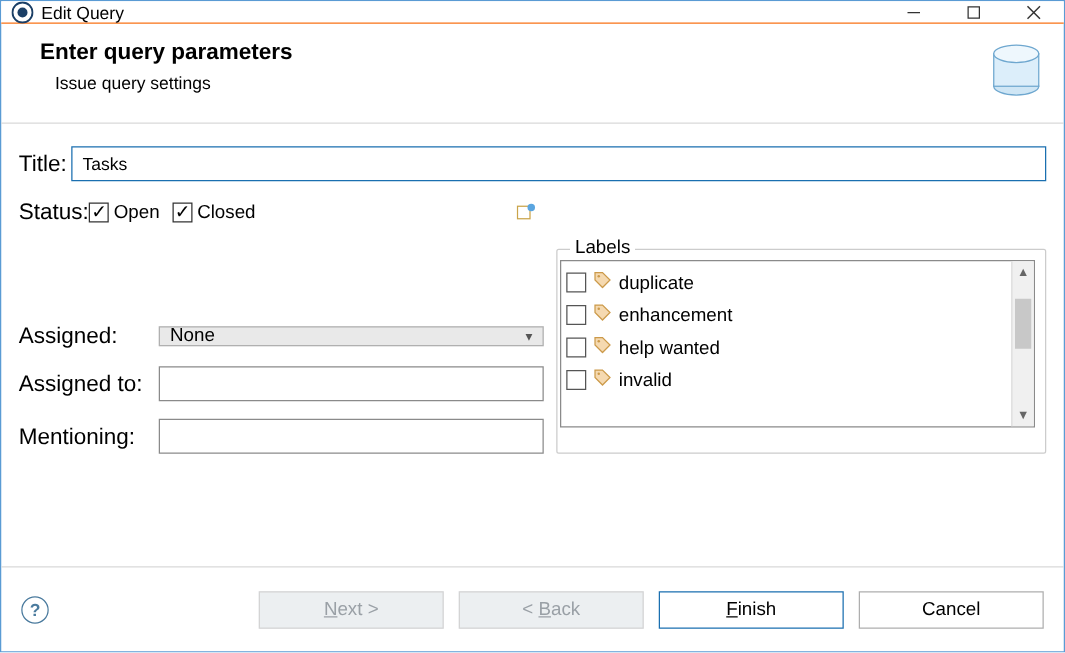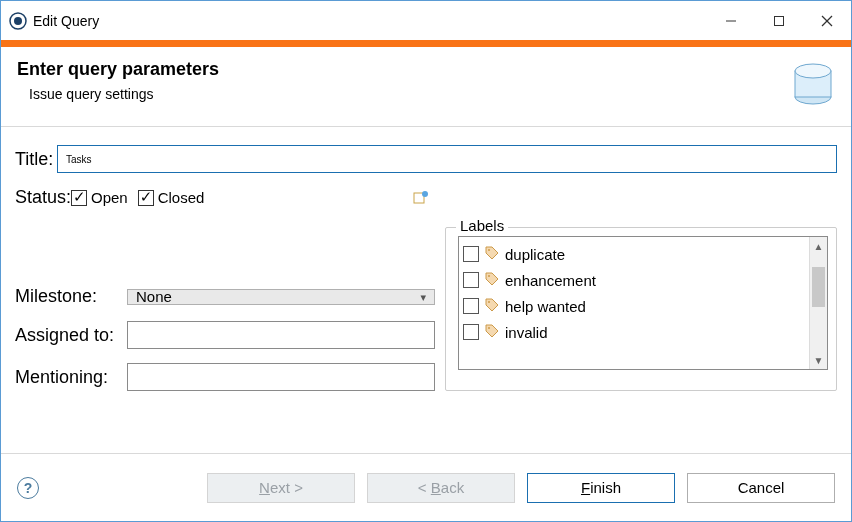--- a/index.html
+++ b/index.html
@@ -15,25 +15,25 @@
   }
   .window {
     width: 852px;
     height: 522px;
     border: 1px solid #5a9bd4;
     display: flex;
     flex-direction: column;
     background: #fff;
   }
   .titlebar {
-    height: 46px;
+    height: 18px;
     display: flex;
     align-items: center;
     padding-left: 8px;
-    border-bottom: 7px solid #f97316;
+    border-bottom: 1px solid #f97316;
     background: #fff;
   }
   .titlebar .app-icon {
     width: 18px; height: 18px;
     margin-right: 6px;
   }
   .titlebar .title-text {
     flex: 0 0 auto;
     font-size: 14px;
   }
@@ -41,21 +41,21 @@
   .win-btn {
     width: 48px; height: 34px;
     display: flex; align-items: center; justify-content: center;
     font-size: 14px;
     color: #333;
   }
   .header-band {
     height: 80px;
     display: flex;
     align-items: flex-start;
-    padding: 12px 16px 6px 16px;
+    padding: 12px 16px 6px 31px;
     border-bottom: 1px solid #d9d9d9;
     position: relative;
   }
   .header-text h1 {
     margin: 0 0 6px 0;
     font-size: 18px;
     font-weight: 700;
   }
   .header-text .subtitle {
     font-size: 14px;
@@ -89,21 +89,21 @@
   }
   .title-row .label { width: 34px; }
   .full-width-row {
     width: calc(852px - 2px - 28px); 
   }
   input[type="text"].text-field {
     height: 28px;
     border: 1px solid #1a6fb0;
     background: #fff;
     padding: 2px 8px;
-    font-size: 10px;
+    font-size: 14px;
     font-family: inherit;
     outline: none;
   }
   #title-input {
     flex: 1;
   }
   .status-row { gap: 10px; }
   .status-row .label { width: 46px; }
   .chk {
     display: inline-flex;
@@ -165,21 +165,21 @@
   }
   .right-col {
     flex: 1;
     display: flex;
     flex-direction: column;
   }
   .labels-group {
     margin-top: 40px;
     border: 1px solid #ccc;
     border-radius: 2px;
-    padding: 8px 8px 8px 12px;
+    padding: 8px 8px 8px 2px;
     position: relative;
     height: 164px;
   }
   .labels-group .legend {
     position: absolute;
     top: -11px;
     left: 10px;
     background: #fff;
     padding: 0 4px;
     font-size: 15px;
@@ -331,21 +331,21 @@
             </span>
             <span class="customize-icon">
               <svg width="16" height="16" viewBox="0 0 16 16">
                 <rect x="1" y="3" width="10" height="10" fill="none" stroke="#caa44a" stroke-width="1"></rect>
                 <circle cx="12" cy="4" r="3" fill="#5aa5e0"></circle>
               </svg>
             </span>
           </div>
 
           <div class="form-grid">
-            <span class="label">Milestone:</span>
+            <span class="label">Assigned:</span>
             <div class="combo">
               <span>None</span>
               <span class="chevron">▾</span>
             </div>
 
             <span class="label">Assigned to:</span>
             <input class="plain-input" type="text" value="" style="">
 
             <span class="label">Mentioning:</span>
             <input class="plain-input" type="text" value="" style="">

